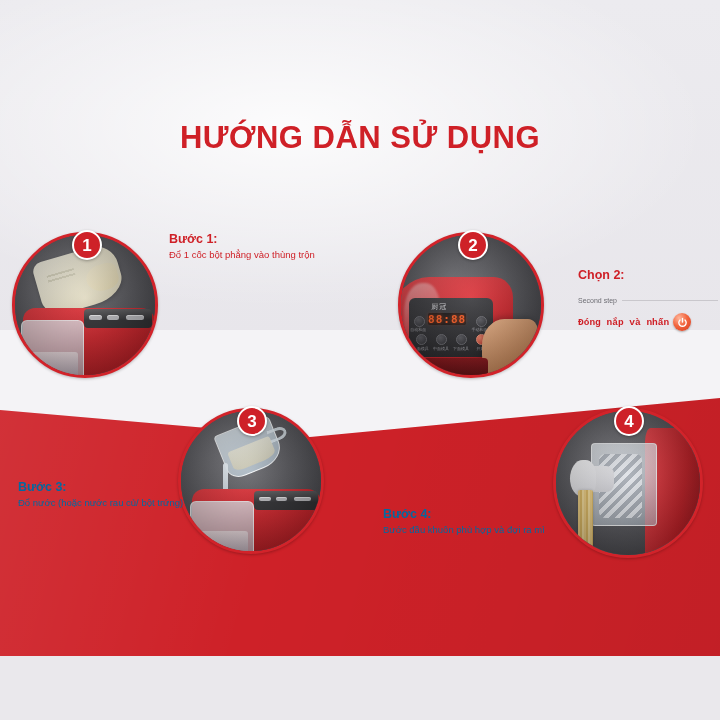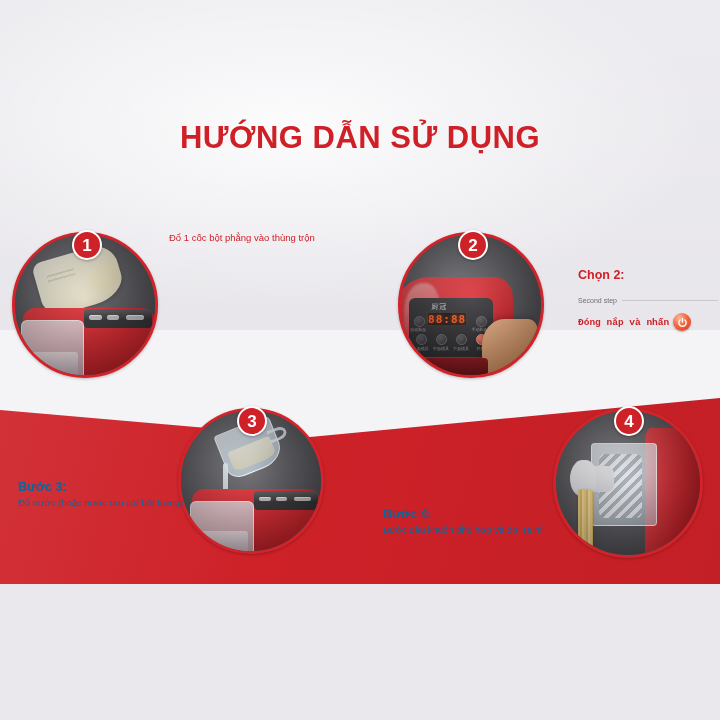--- a/index.html
+++ b/index.html
@@ -7,21 +7,21 @@
   body {
     font-family:"Liberation Sans", sans-serif;
     background:#eae8ec;
     position:relative;
     overflow:hidden;
   }
 
   
   #poster {
     position:absolute; inset:0;
-    width:720px; height:584px;
+    width:720px; height:656px;
     background:#eae8ec;
     overflow:hidden;
   }
 
   
   .sheen {
     position:absolute; left:0; top:0; width:720px; height:420px;
     background:
       radial-gradient(ellipse 600px 260px at 40% 30%, rgba(255,255,255,.85), rgba(255,255,255,0) 70%),
       linear-gradient(#ecebef, #e7e5ea);
@@ -410,20 +410,21 @@
 
     <div class="vig"></div>
   </div>
 
   <div class="badge" id="badge1">1</div>
   <div class="badge" id="badge2">2</div>
   <div class="badge" id="badge3">3</div>
   <div class="badge" id="badge4">4</div>
 
   <div class="step-txt" id="txt1">
+    <div class="step-h">Bước 1:</div>
     <div class="step-b">Đổ 1 cốc bột phẳng vào thùng trộn</div>
   </div>
 
   <div class="step-txt" id="txt2">
     <div class="step-h">Chọn 2:</div>
 
     <div class="secondstep">
       <span class="lbl">Second step</span>
       <span class="rule"></span>
     </div>

